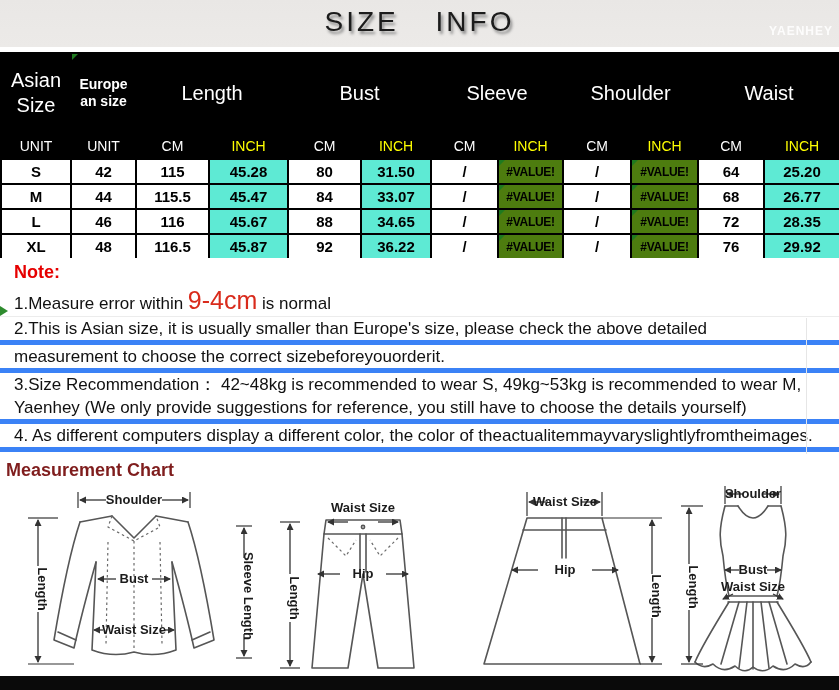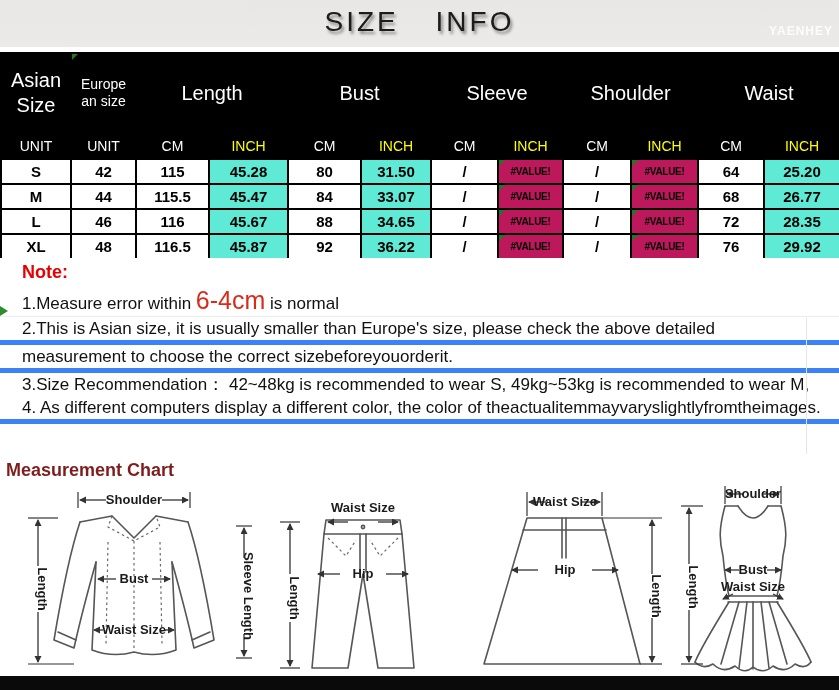--- a/index.html
+++ b/index.html
@@ -10,31 +10,31 @@
   .page-title{position:absolute;top:6px;left:0;width:100%;text-align:center;
     font-family:Liberation Sans, sans-serif;font-size:28px;font-weight:500;color:#1c1c1c;
     letter-spacing:3px;word-spacing:26px;text-shadow:2px 3px 3px #8a8a8a;}
   .watermark{position:absolute;top:24px;right:6px;font-size:12px;font-weight:bold;color:#ffffff;opacity:.9;letter-spacing:1px;}
 
   
   table.size{position:absolute;top:52px;left:0;width:839px;border-collapse:collapse;table-layout:fixed;}
   table.size th,table.size td{border:2px solid #000;text-align:center;padding:0;overflow:hidden;white-space:nowrap;position:relative;}
   tr.groups th{background:#000;color:#fff;height:78px;font-weight:400;font-size:20px;white-space:normal;line-height:1.25;}
   tr.groups th.asian{font-size:20px;}
-  tr.groups th.europe{font-size:14px;font-weight:normal;}
+  tr.groups th.europe{font-size:14px;font-weight:bold;}
   tr.units th{background:#000;color:#fff;height:24px;font-size:14px;font-weight:400;margin-left:39px;}
   tr.units th.ytext{color:#ffff00;}
   tbody td{height:23px;background:#fff;font-weight:bold;font-size:15px;border-top-width:3px;border-bottom-width:3px;}
   tbody td.hl{background:#5eead4;}
-  tbody td.err{background:#be185d;font-size:10px;letter-spacing:-0.3px;}
+  tbody td.err{background:#4d7c0f;font-size:12px;letter-spacing:-0.3px;}
   .corner{position:absolute;top:0;left:0;width:0;height:0;border-top:6px solid #1f7a1f;border-right:6px solid transparent;}
 
   
   .notes{position:absolute;top:258px;left:0;width:839px;background:#fff;color:#111;}
-  .notes .row{padding-left:22px;}
+  .notes .row{padding-left:14px;}
   .n-head{height:26px;line-height:28px;color:#e60000;font-weight:bold;font-size:18px;}
   .n1{height:32px;line-height:32px;font-size:17px;border-bottom:1px solid #ececec;}
   .n1 .big-red{color:#d92b1c;font-size:25px;}
   .nl{height:23px;line-height:23px;font-size:17px;}
   .gridline{border-bottom:5px solid #3b82f6;}
   .notes-wedge{position:absolute;left:0;top:48px;width:0;height:0;border-left:8px solid #2e8b2e;border-top:5px solid transparent;border-bottom:5px solid transparent;}
   .v-gridline{position:absolute;top:60px;right:32px;height:136px;border-right:1px solid #e6e6e6;}
 
   
   .mchart-title{position:absolute;top:460px;left:6px;font-size:18px;font-weight:bold;color:#7f1d1d;}
@@ -151,24 +151,25 @@
       <td>76</td>
       <td class="hl">29.92</td>
     </tr>
   </tbody>
 </table>
 
 <div class="notes">
   <span class="notes-wedge"></span>
   <span class="v-gridline"></span>
   <div class="row n-head">Note:</div>
-  <div class="row n1"><span>1.Measure error within </span><span class="big-red">6-4cm</span><span> is normal</span></div>
+  <div class="row n1"><span>1.Measure error within </span><span class="big-red">9-4cm</span><span> is normal</span></div>
   <div class="row nl gridline">2.This is Asian size, it is usually smaller than Europe's size, please check the above detailed</div>
   <div class="row nl gridline">measurement to choose the correct sizebeforeyouorderit.</div>
   <div class="row nl">3.Size Recommendation：  42~48kg is recommended to wear S, 49kg~53kg is recommended to wear M,</div>
+  <div class="row nl gridline">Yaenhey (We only provide suggestions for reference, you still have to choose the details yourself)</div>
   <div class="row nl gridline">4. As different computers display a different color, the color of theactualitemmayvaryslightlyfromtheimages.</div>
 </div>
 
 <div class="mchart-title">Measurement Chart</div>
 
 <svg style="left:12px;top:482px;" width="250" height="192" viewBox="0 0 250 192">
   <defs>
       <marker id="ah1" markerWidth="8" markerHeight="8" refX="6" refY="3.5" orient="auto" markerUnits="userSpaceOnUse">
         <path d="M0,0 L7,3.5 L0,7 Z" fill="#333"></path>
       </marker>

